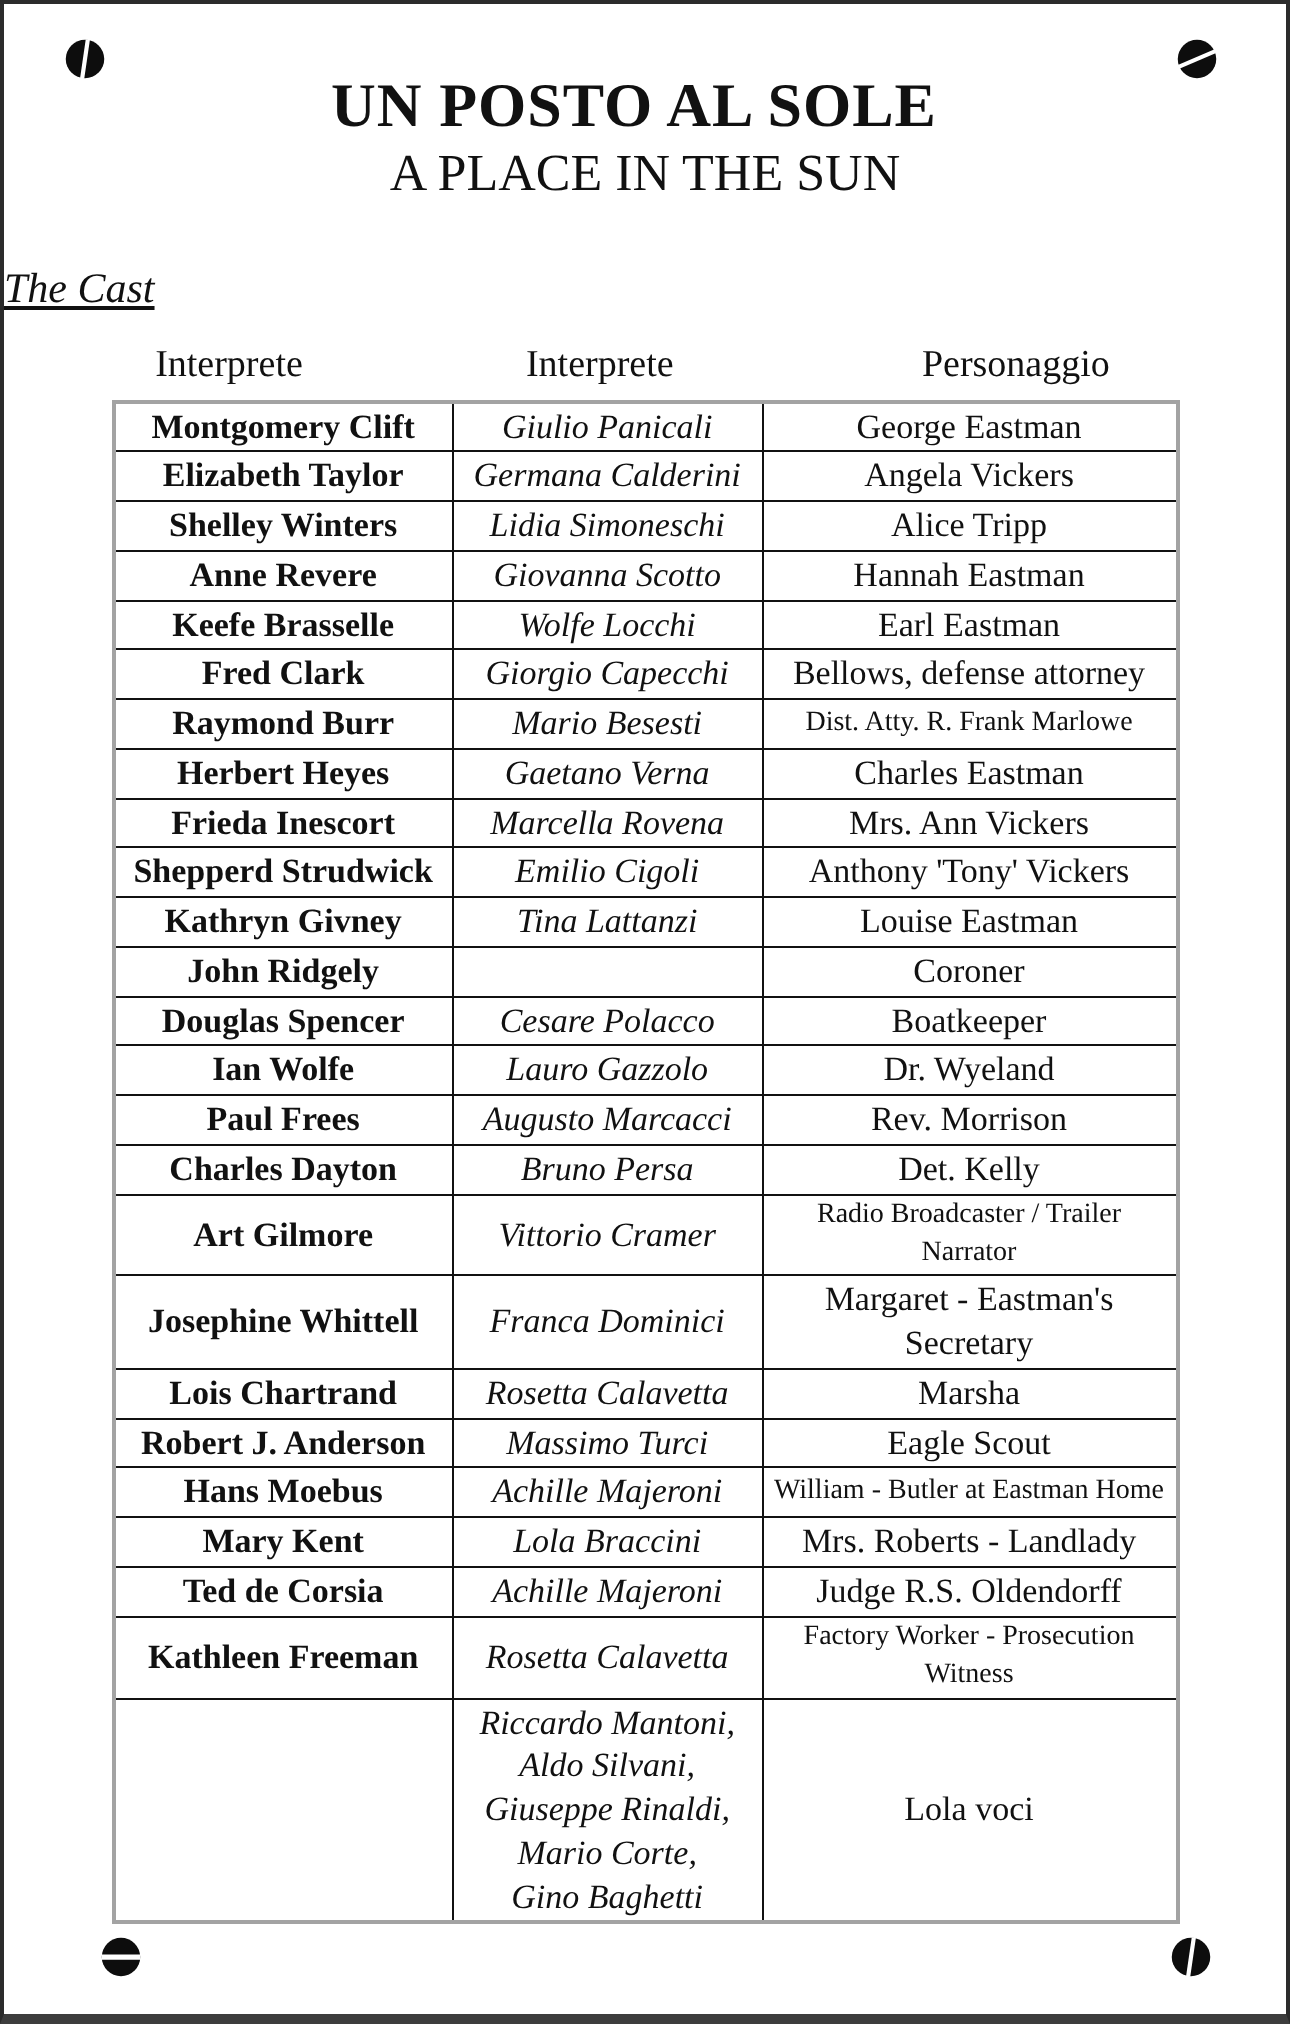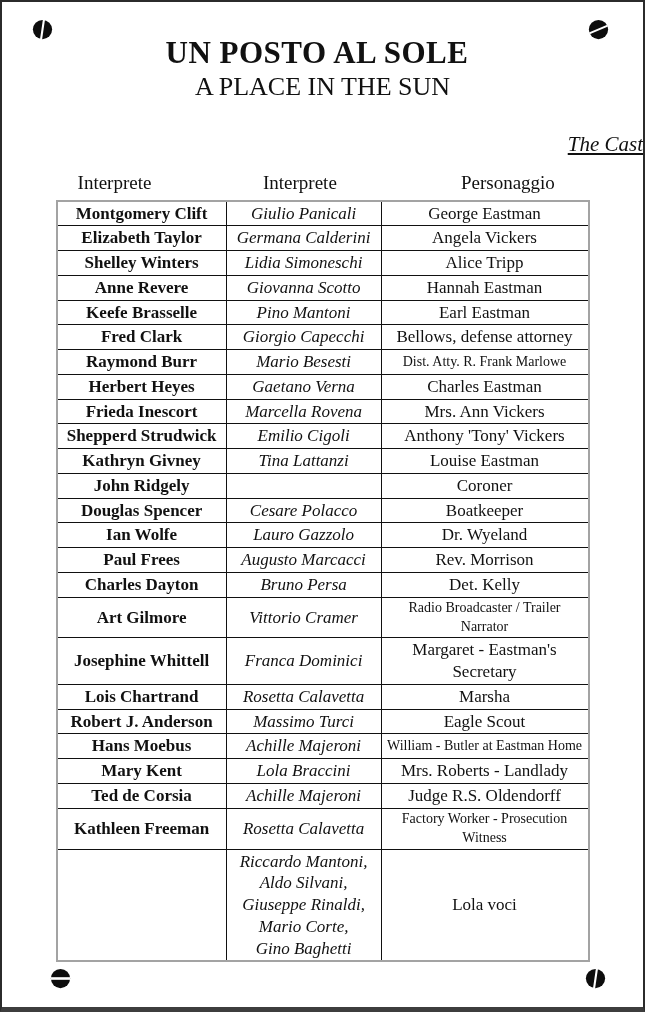--- a/index.html
+++ b/index.html
@@ -29,21 +29,21 @@
     letter-spacing: 0.5px;
     line-height: 1.1;
   }
   .subtitle {
     text-align: center;
     font-size: 26px;
     margin-top: 3px;
     line-height: 1.1;
   }
   .cast-heading {
-    text-align: right;
+    text-align: left;
     font-style: italic;
     text-decoration: underline;
     font-size: 21px;
     margin-top: 30px;
   }
   .cols-header {
     width: 610px;
     margin: 15px auto 6px auto;
     display: grid;
     grid-template-columns: 31.8% 29% 39.2%;
@@ -123,21 +123,21 @@
     </tr>
 
     <tr>
       <td class="c1">Anne Revere</td>
       <td class="c2">Giovanna Scotto</td>
       <td class="c3">Hannah Eastman</td>
     </tr>
 
     <tr>
       <td class="c1">Keefe Brasselle</td>
-      <td class="c2">Pino Mantoni</td>
+      <td class="c2">Wolfe Locchi</td>
       <td class="c3">Earl Eastman</td>
     </tr>
 
     <tr>
       <td class="c1">Fred Clark</td>
       <td class="c2">Giorgio Capecchi</td>
       <td class="c3">Bellows, defense attorney</td>
     </tr>
 
     <tr>

